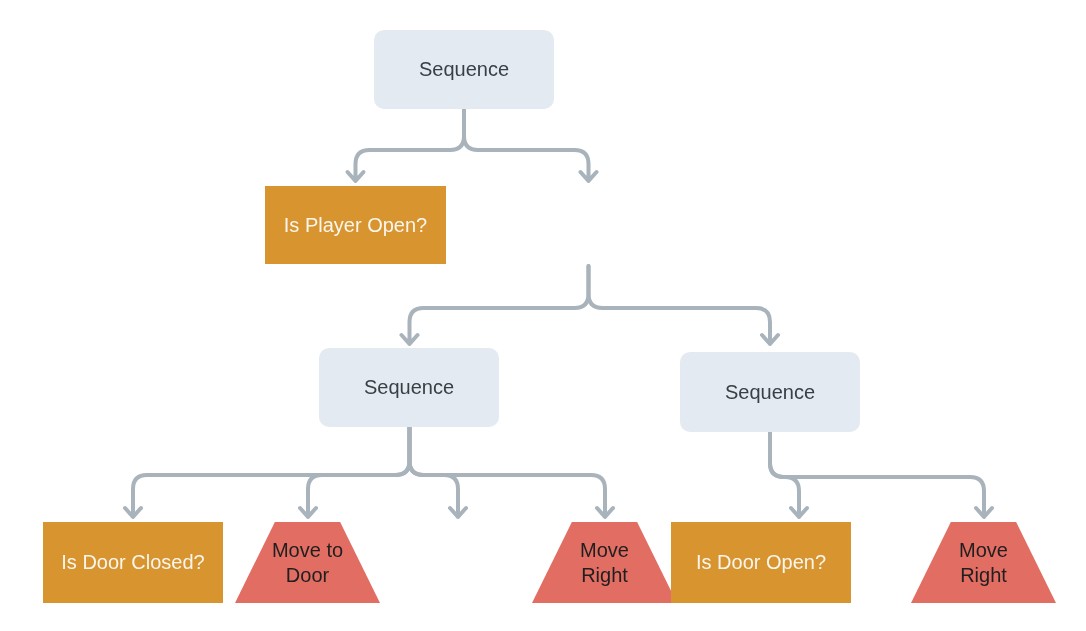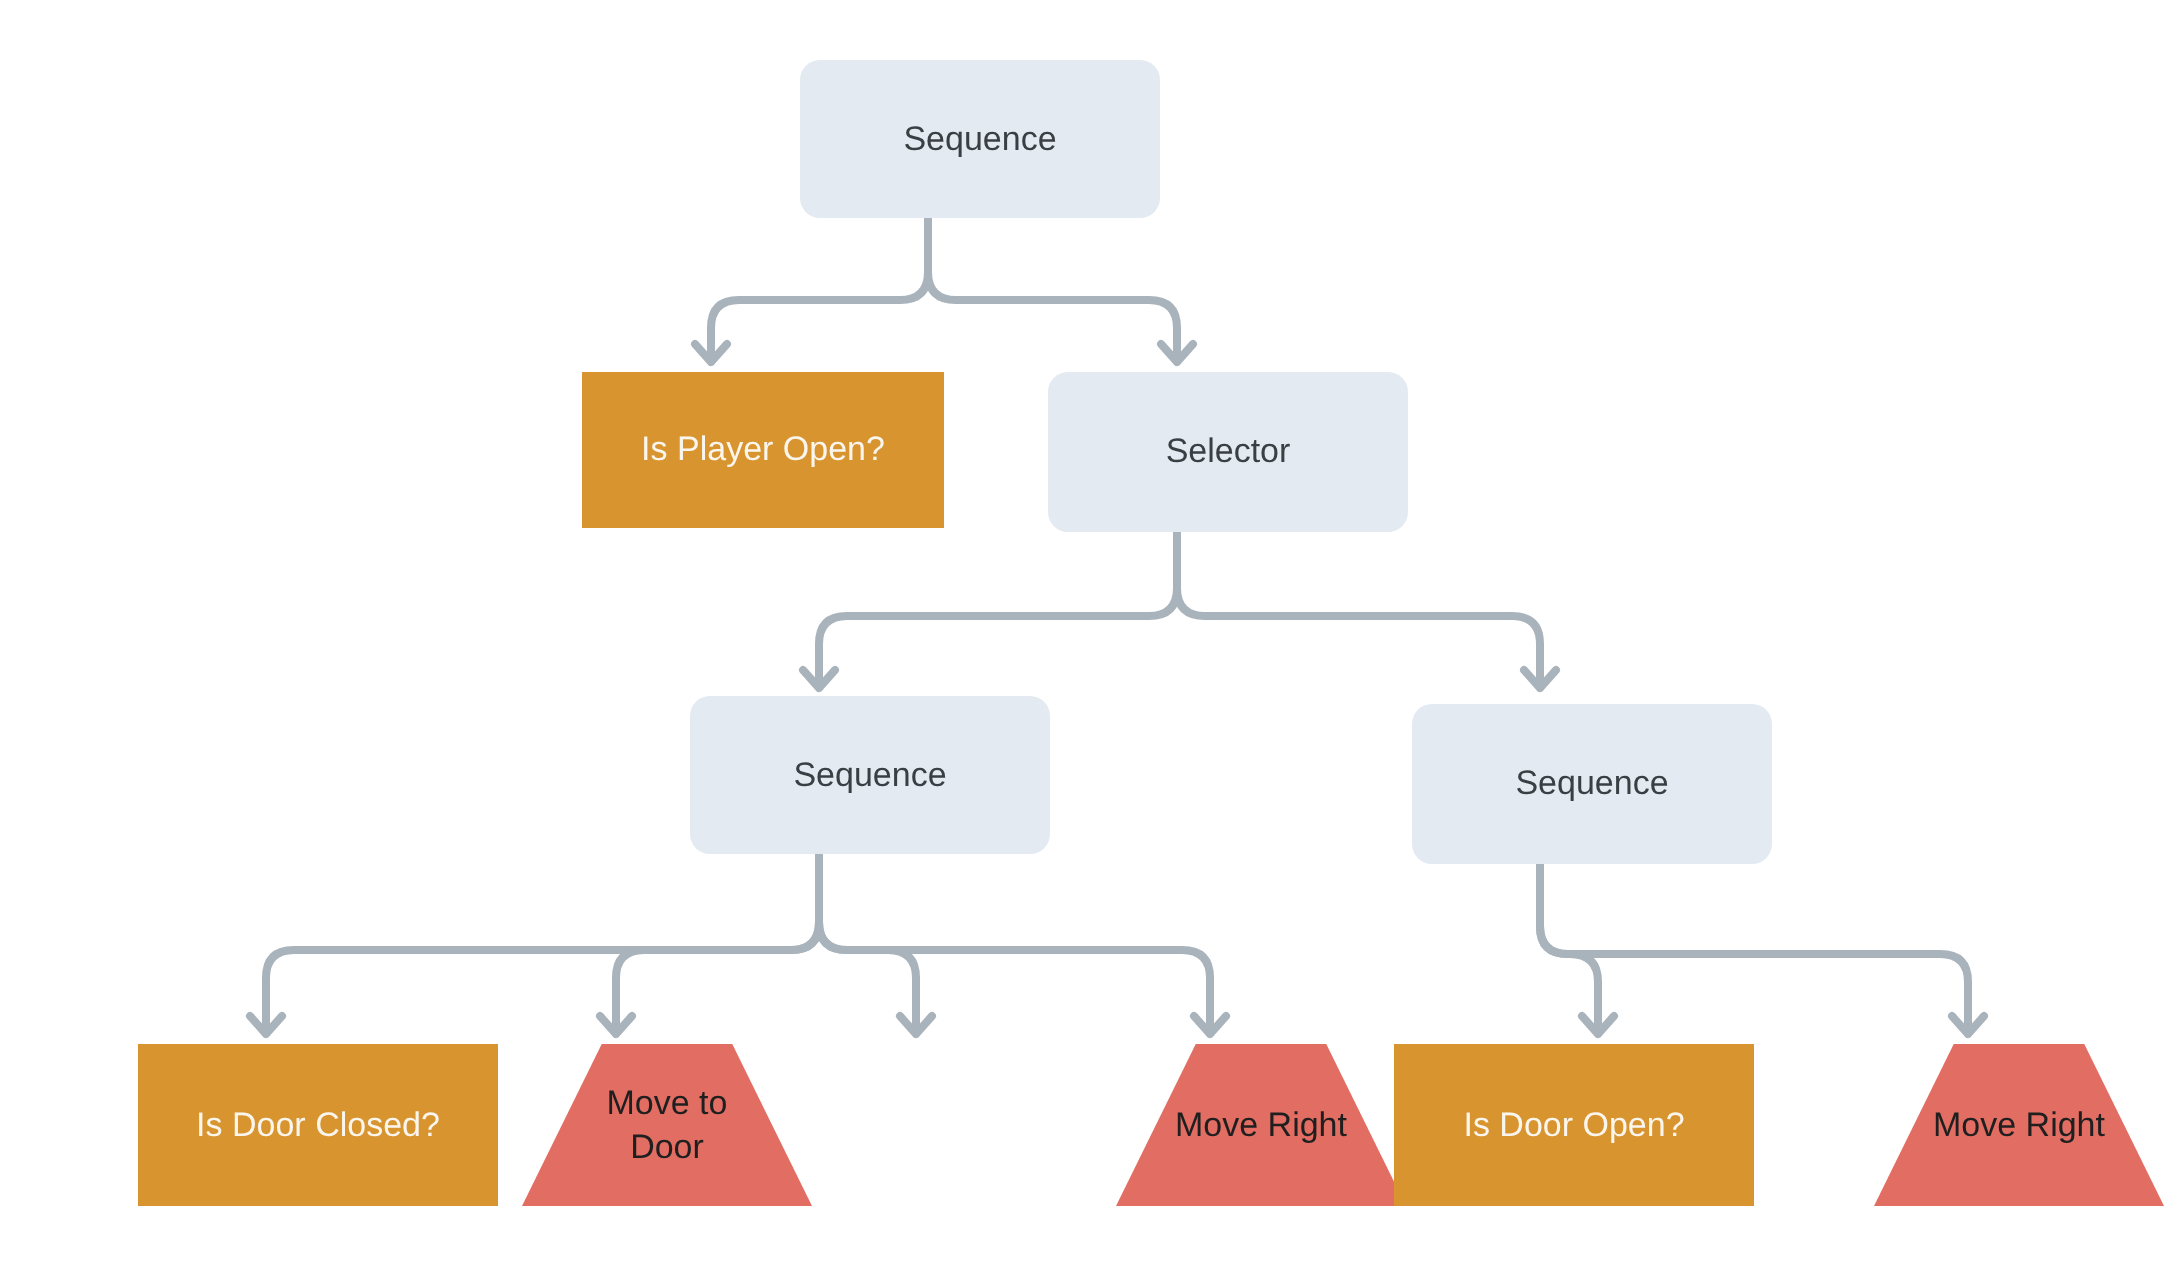--- a/index.html
+++ b/index.html
@@ -38,24 +38,23 @@
     stroke-width: 4;
     stroke-linecap: round;
     stroke-linejoin: round;
   }
   .node {
     position: absolute;
     display: flex;
     align-items: center;
     justify-content: center;
     text-align: center;
-    font-size: 17px;
+    font-size: 20px;
     line-height: 1.25;
     box-sizing: border-box;
-    margin-left: 26px;
   }
   .node.composite {
     background: var(--composite-fill);
     color: var(--composite-text);
     border-radius: 10px;
   }
   .node.condition {
     background: var(--condition-fill);
     color: var(--condition-text);
     border-radius: 0;
@@ -109,23 +108,20 @@
   </svg>
 
   <div class="node composite" id="node-root">
     <span class="label">Sequence</span>
   </div>
 
   <div class="node condition" id="node-is-player-near">
     <span class="label">Is Player Open?</span>
   </div>
 
-  <div class="node composite" id="node-selector">
-    <span class="label">Selector</span>
-  </div>
 
   <div class="node composite" id="node-sequence-left">
     <span class="label">Sequence</span>
   </div>
 
   <div class="node composite" id="node-sequence-right">
     <span class="label">Sequence</span>
   </div>
 
   <div class="node action" id="node-move-to-door">

